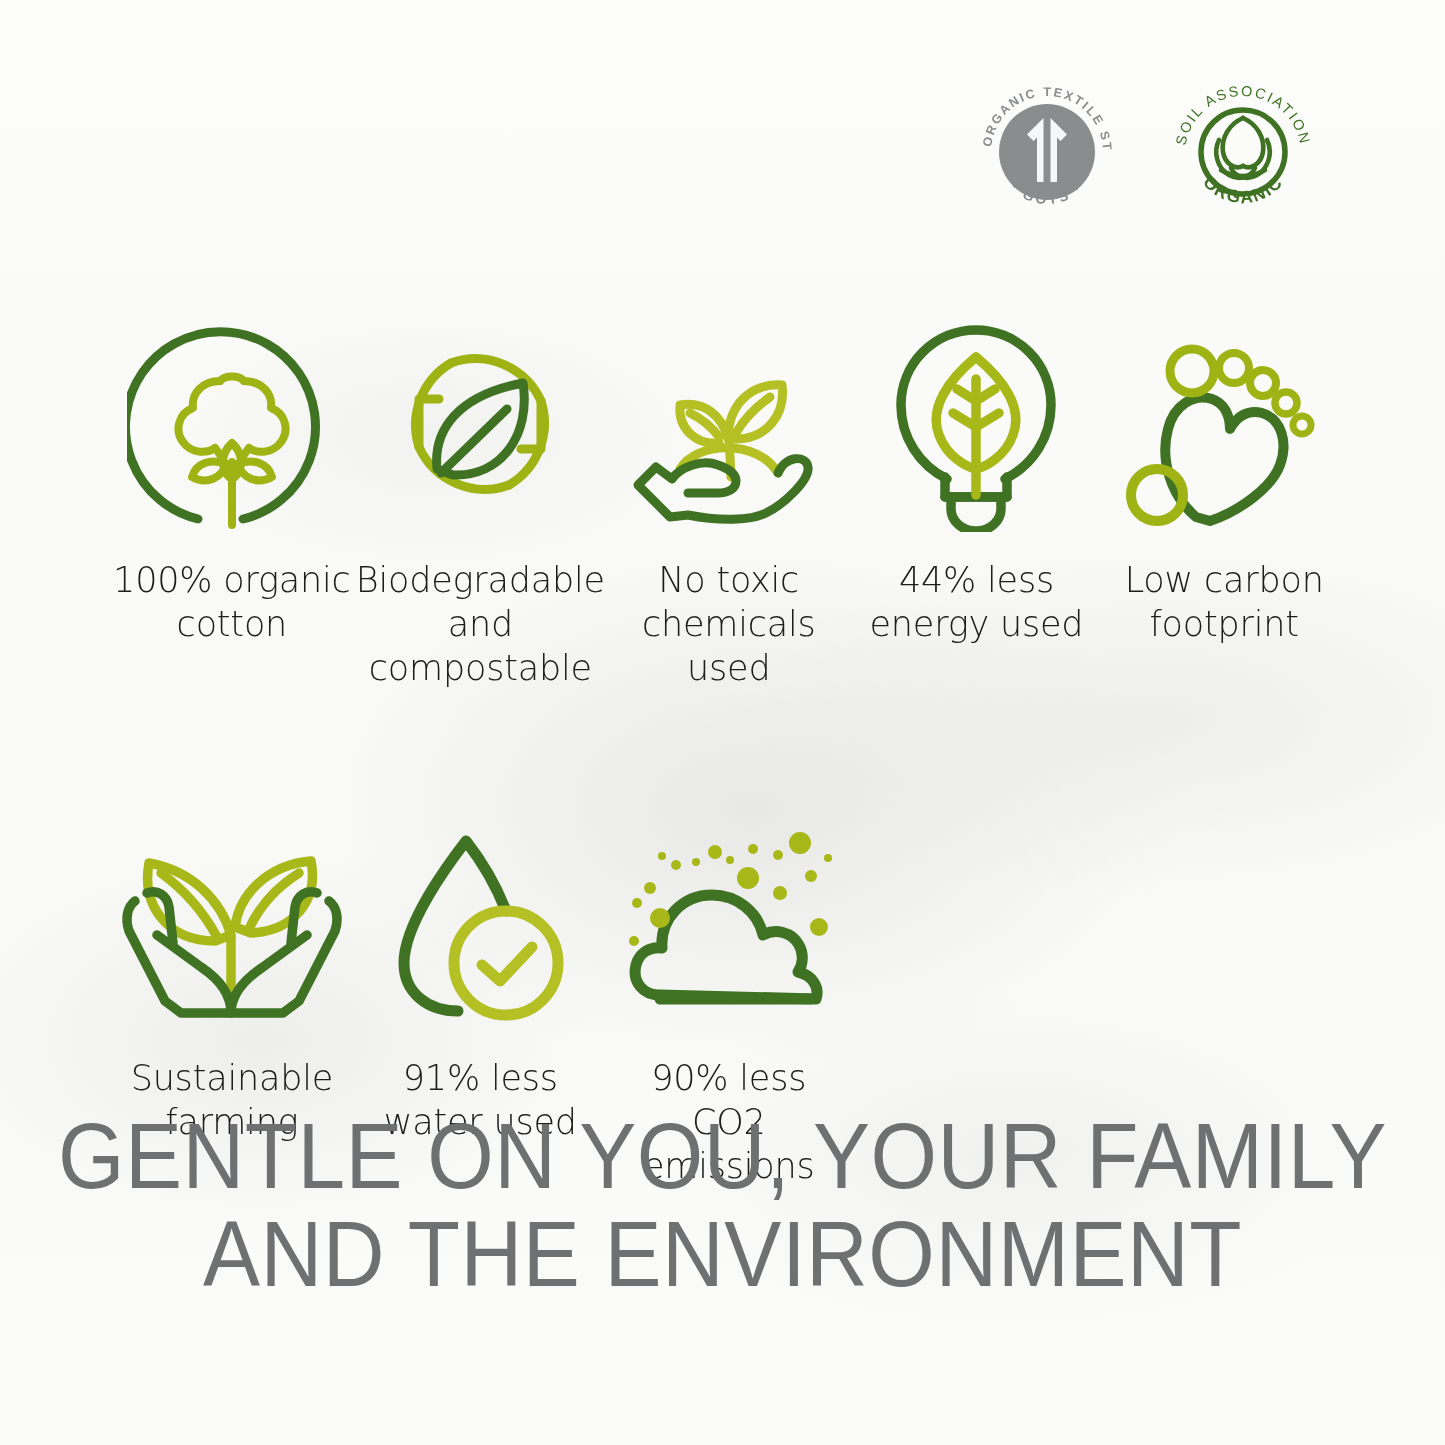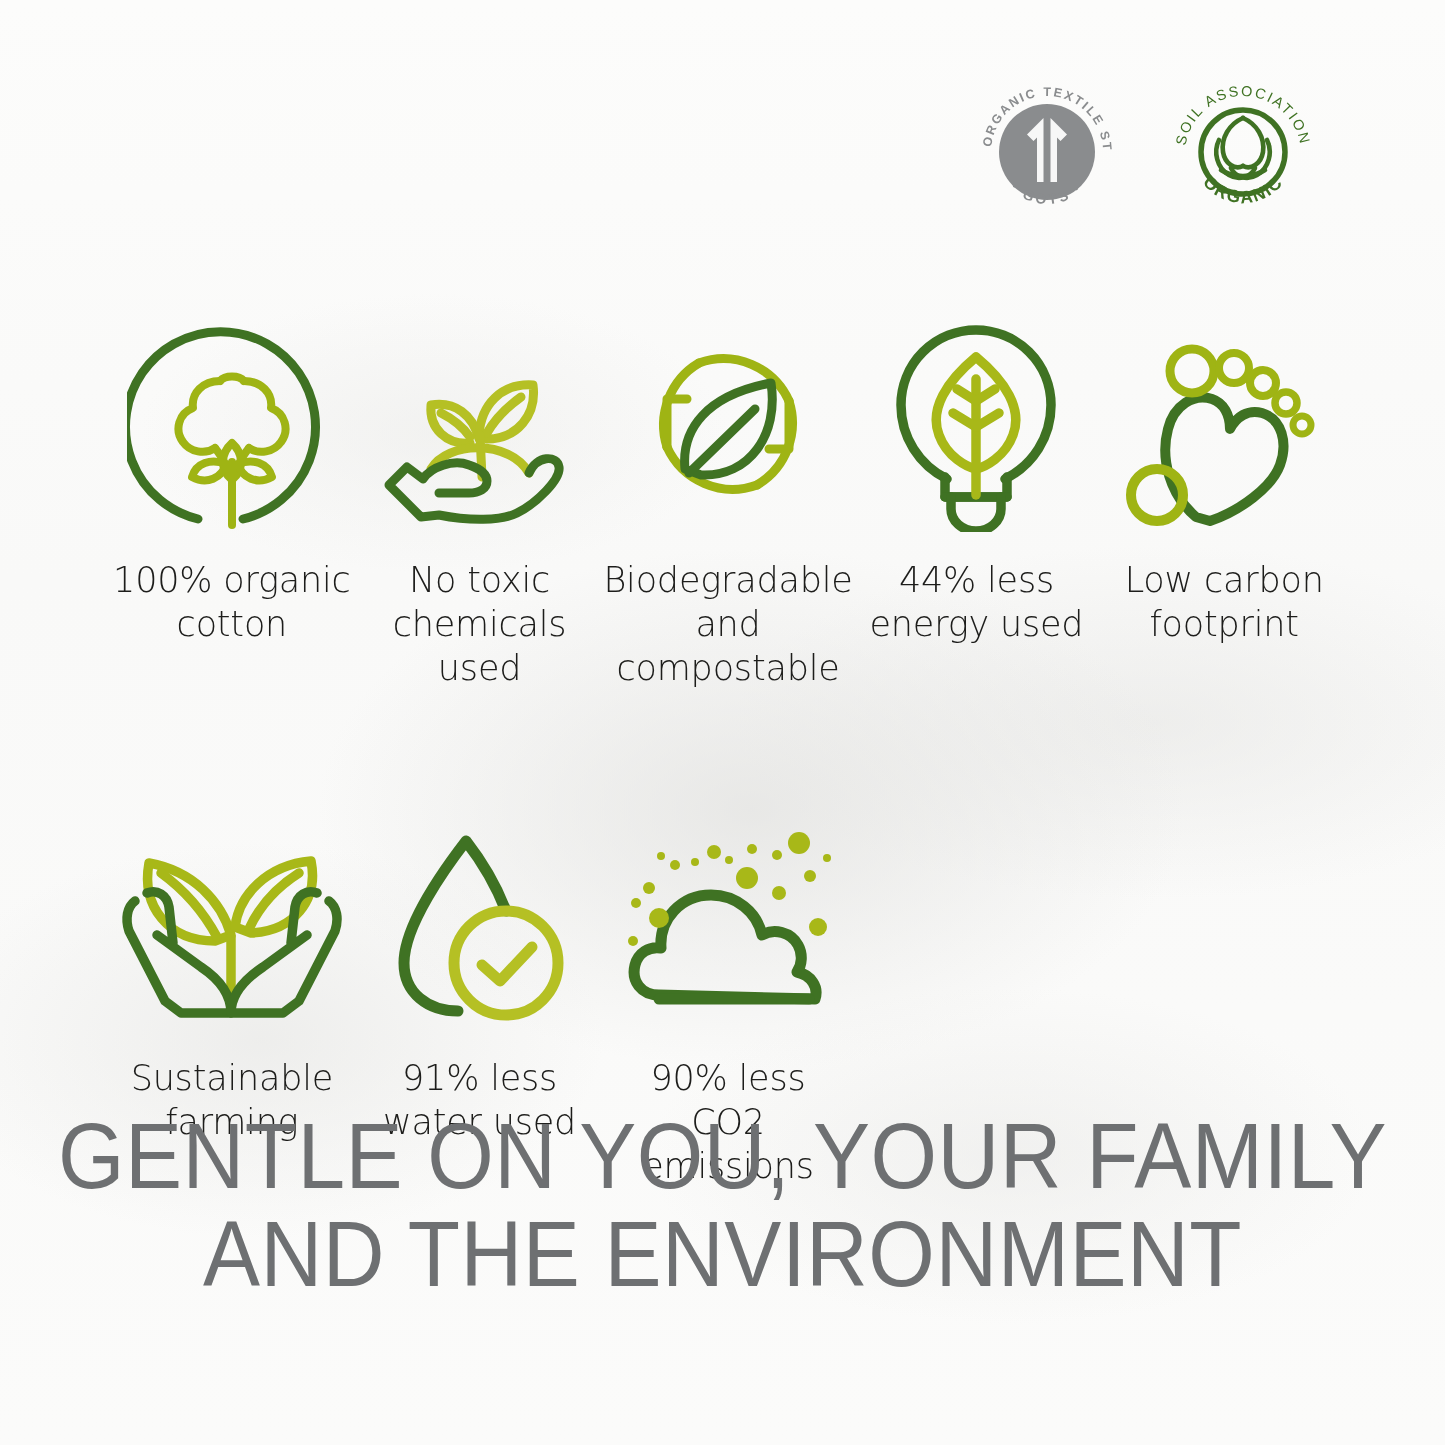--- a/index.html
+++ b/index.html
@@ -158,20 +158,42 @@
             <path d="M 105,145 L 105,208" stroke="#9fb414" stroke-width="8"></path>
           </g>
         </svg>
       </div>
       <div class="cell-label">100% organic
 cotton</div>
     </div>
 
     <div class="cell">
       <div class="icon-box">
+        <svg width="210" height="215" viewBox="0 0 210 215">
+          <g fill="none" stroke-linecap="round" stroke-linejoin="round" stroke-width="9">
+
+            <path d="M 44,130 A 72,72 0 0 1 76,46" stroke="#9fb414"></path>
+            <path d="M 76,46 A 72,72 0 0 1 166,84" stroke="#9fb414"></path>
+            <path d="M 166,84 A 72,72 0 0 1 134,168" stroke="#9fb414"></path>
+            <path d="M 134,168 A 72,72 0 0 1 44,130" stroke="#9fb414"></path>
+
+            <path d="M 44,130 L 44,82 M 44,82 L 64,82" stroke="#9fb414"></path>
+            <path d="M 166,84 L 166,132 M 166,132 L 146,132" stroke="#9fb414"></path>
+
+            <path d="M 62,152 C 58,112 84,78 148,66 C 156,118 126,160 78,158 Z" stroke="#3f7223"></path>
+            <path d="M 66,156 L 132,92" stroke="#3f7223"></path>
+          </g>
+        </svg>
+      </div>
+      <div class="cell-label">Biodegradable and
+compostable</div>
+    </div>
+
+    <div class="cell">
+      <div class="icon-box">
         <svg width="222" height="215" viewBox="0 0 222 215">
           <g fill="none" stroke-linecap="round" stroke-linejoin="round" stroke-width="9">
 
             <path d="M 110,122 C 104,98 86,84 62,88 C 60,112 78,128 101,126" stroke="#b5c024"></path>
             <path d="M 110,118 C 112,88 132,66 164,68 C 168,98 148,122 118,122" stroke="#b5c024"></path>
             <path d="M 72,96 C 84,102 94,110 101,120" stroke="#b5c024"></path>
             <path d="M 152,80 C 138,90 126,102 118,116" stroke="#b5c024"></path>
 
             <path d="M 111,118 L 113,160" stroke="#b5c024"></path>
 
@@ -179,42 +201,20 @@
 
             <path d="M 160,156 C 168,138 188,138 190,150 C 192,162 168,186 148,196
                      C 132,204 100,204 70,198 L 52,200 L 20,168 L 38,150 L 54,162
                      C 62,150 84,142 100,148 C 112,152 118,158 118,164
                      C 118,172 110,176 100,176 L 70,176" stroke="#3f7223"></path>
           </g>
         </svg>
       </div>
       <div class="cell-label">No toxic
 chemicals used</div>
-    </div>
-
-    <div class="cell">
-      <div class="icon-box">
-        <svg width="210" height="215" viewBox="0 0 210 215">
-          <g fill="none" stroke-linecap="round" stroke-linejoin="round" stroke-width="9">
-
-            <path d="M 44,130 A 72,72 0 0 1 76,46" stroke="#9fb414"></path>
-            <path d="M 76,46 A 72,72 0 0 1 166,84" stroke="#9fb414"></path>
-            <path d="M 166,84 A 72,72 0 0 1 134,168" stroke="#9fb414"></path>
-            <path d="M 134,168 A 72,72 0 0 1 44,130" stroke="#9fb414"></path>
-
-            <path d="M 44,130 L 44,82 M 44,82 L 64,82" stroke="#9fb414"></path>
-            <path d="M 166,84 L 166,132 M 166,132 L 146,132" stroke="#9fb414"></path>
-
-            <path d="M 62,152 C 58,112 84,78 148,66 C 156,118 126,160 78,158 Z" stroke="#3f7223"></path>
-            <path d="M 66,156 L 132,92" stroke="#3f7223"></path>
-          </g>
-        </svg>
-      </div>
-      <div class="cell-label">Biodegradable and
-compostable</div>
     </div>
 
     <div class="cell">
       <div class="icon-box">
         <svg width="186" height="215" viewBox="0 0 186 215">
           <g fill="none" stroke-linecap="round" stroke-linejoin="round" stroke-width="9.5">
 
             <path d="M 64,162 C 36,148 18,120 18,88 A 75,75 0 0 1 168,88 C 168,120 150,148 122,162" stroke="#3f7223"></path>
 
             <path d="M 62,160 L 62,180 L 124,180 L 124,160" stroke="#3f7223"></path>

